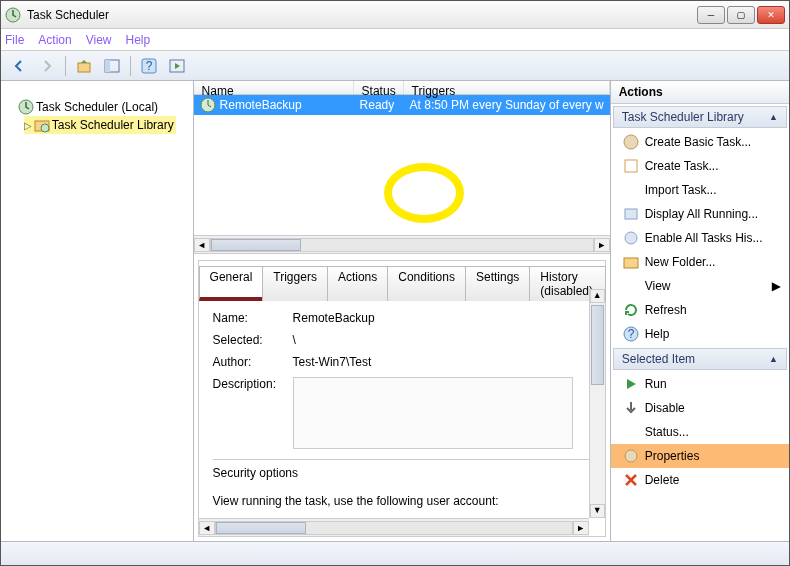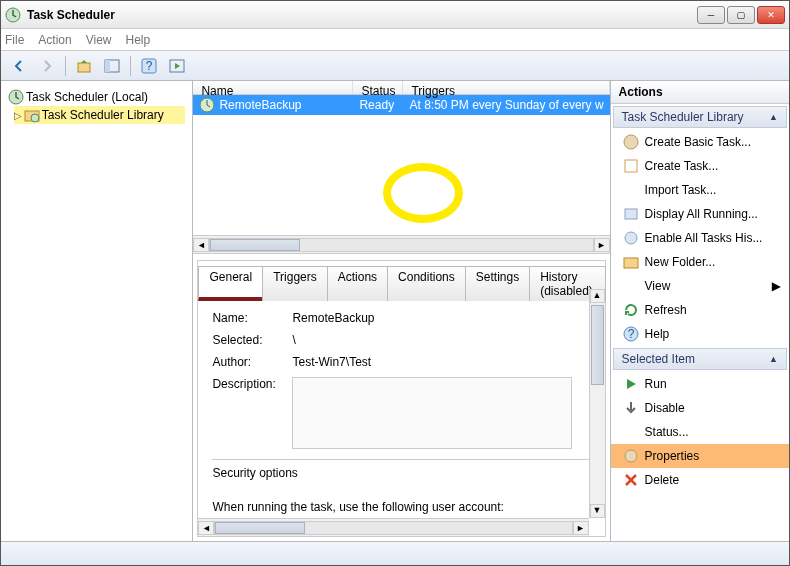--- a/index.html
+++ b/index.html
@@ -1,33 +1,33 @@
 <!DOCTYPE html>
 <html><head>
 <meta charset="utf-8">
 <style>
 * { box-sizing: border-box; margin: 0; padding: 0; font-family: 'Segoe UI', Tahoma, sans-serif; font-size: 12px; }
 body { background: #fff; width: 790px; height: 566px; overflow: hidden; border: 1px solid #555; }
 
 .titlebar { height: 28px; background: linear-gradient(#fdfdfd, #e8e8e8); display: flex; align-items: center; padding: 0 4px; border-bottom: 1px solid #ccc; }
 .titlebar .tb-icon { width: 16px; height: 16px; margin-right: 6px; }
-.titlebar .title { flex: 1; font-weight: bold; }
+.titlebar .title { flex: 1; }
 .winbtns { display: flex; gap: 2px; }
 .winbtn { width: 28px; height: 18px; border: 1px solid #888; border-radius: 3px; background: linear-gradient(#f5f5f5,#dcdcdc); display: flex; align-items: center; justify-content: center; font-size: 9px; }
 .winbtn.close { background: linear-gradient(#f28b7d,#d9472f); color: #fff; border-color: #a33; }
 
 .menubar { height: 22px; border-bottom: 1px solid #ccc; display: flex; align-items: center; padding: 0 4px; gap: 14px; }
-.menubar span { color: #737373; cursor: default; }
+.menubar span { color: #8b5cf6; cursor: default; }
 
 .toolbar { height: 30px; background: linear-gradient(#f3f6fb,#e3e9f3); border-bottom: 1px solid #b6babf; display: flex; align-items: center; padding: 0 6px; gap: 4px; }
 .tb-btn { width: 24px; height: 24px; border: 1px solid transparent; border-radius: 2px; display: flex; align-items: center; justify-content: center; }
 .divider { width: 1px; height: 20px; background: #b6babf; margin: 0 2px; }
 
 .main { display: flex; height: 460px; }
-.leftpane { width: 195px; border-right: 1px solid #b6babf; padding: 7px; background: #fff; }
+.leftpane { width: 195px; border-right: 1px solid #b6babf; padding: 17px; background: #fff; }
 .tree-node { display: flex; align-items: center; gap: 2px; padding: 1px 0; }
 .tree-node.sel { background: #fff59d; }
 
 .midpane { flex: 1; display: flex; flex-direction: column; background: #fff; position: relative; }
 .tasktable { border-bottom: 1px solid #ccc; }
 .tt-header { display: flex; height: 14px; background: linear-gradient(#fff,#edf0f4); border-bottom: 1px solid #ccc; }
 .tt-header div { padding: 3px 8px; border-right: 1px solid #e0e0e0; }
 .tt-row { display: flex; height: 20px; align-items: center; background: #3399ff; color: #fff; }
 .tt-row .cell { padding: 0 6px; display: flex; align-items: center; gap: 4px; overflow: hidden; white-space: nowrap; }
 .tt-scroll { height: 120px; position: relative; }
@@ -200,22 +200,22 @@
           </div>
         <div class="formrow">
             <span class="lbl">Author:</span>
             <span class="val">Test-Win7\Test</span>
           </div>
         <div class="formrow">
             <span class="lbl">Description:</span>
             <div class="descbox"></div>
           </div>
         <div class="secopts">
-          <div style="margin-bottom:20px">Security options</div>
-          <div>When running the task, use the following user account:</div>
+          <div style="margin-bottom:14px">Security options</div>
+          <div>View running the task, use the following user account:</div>
         </div>
       </div>
       <div class="vscroll-details">
         <div class="ar">▲</div>
           <div class="track">
             <div class="thumb"></div>
           </div>
           <div class="ar" style="position:absolute;bottom:0;left:0;right:0">▼</div>
       </div>
       <div class="hscroll" style="position:absolute;bottom:0;left:0;right:16px">

